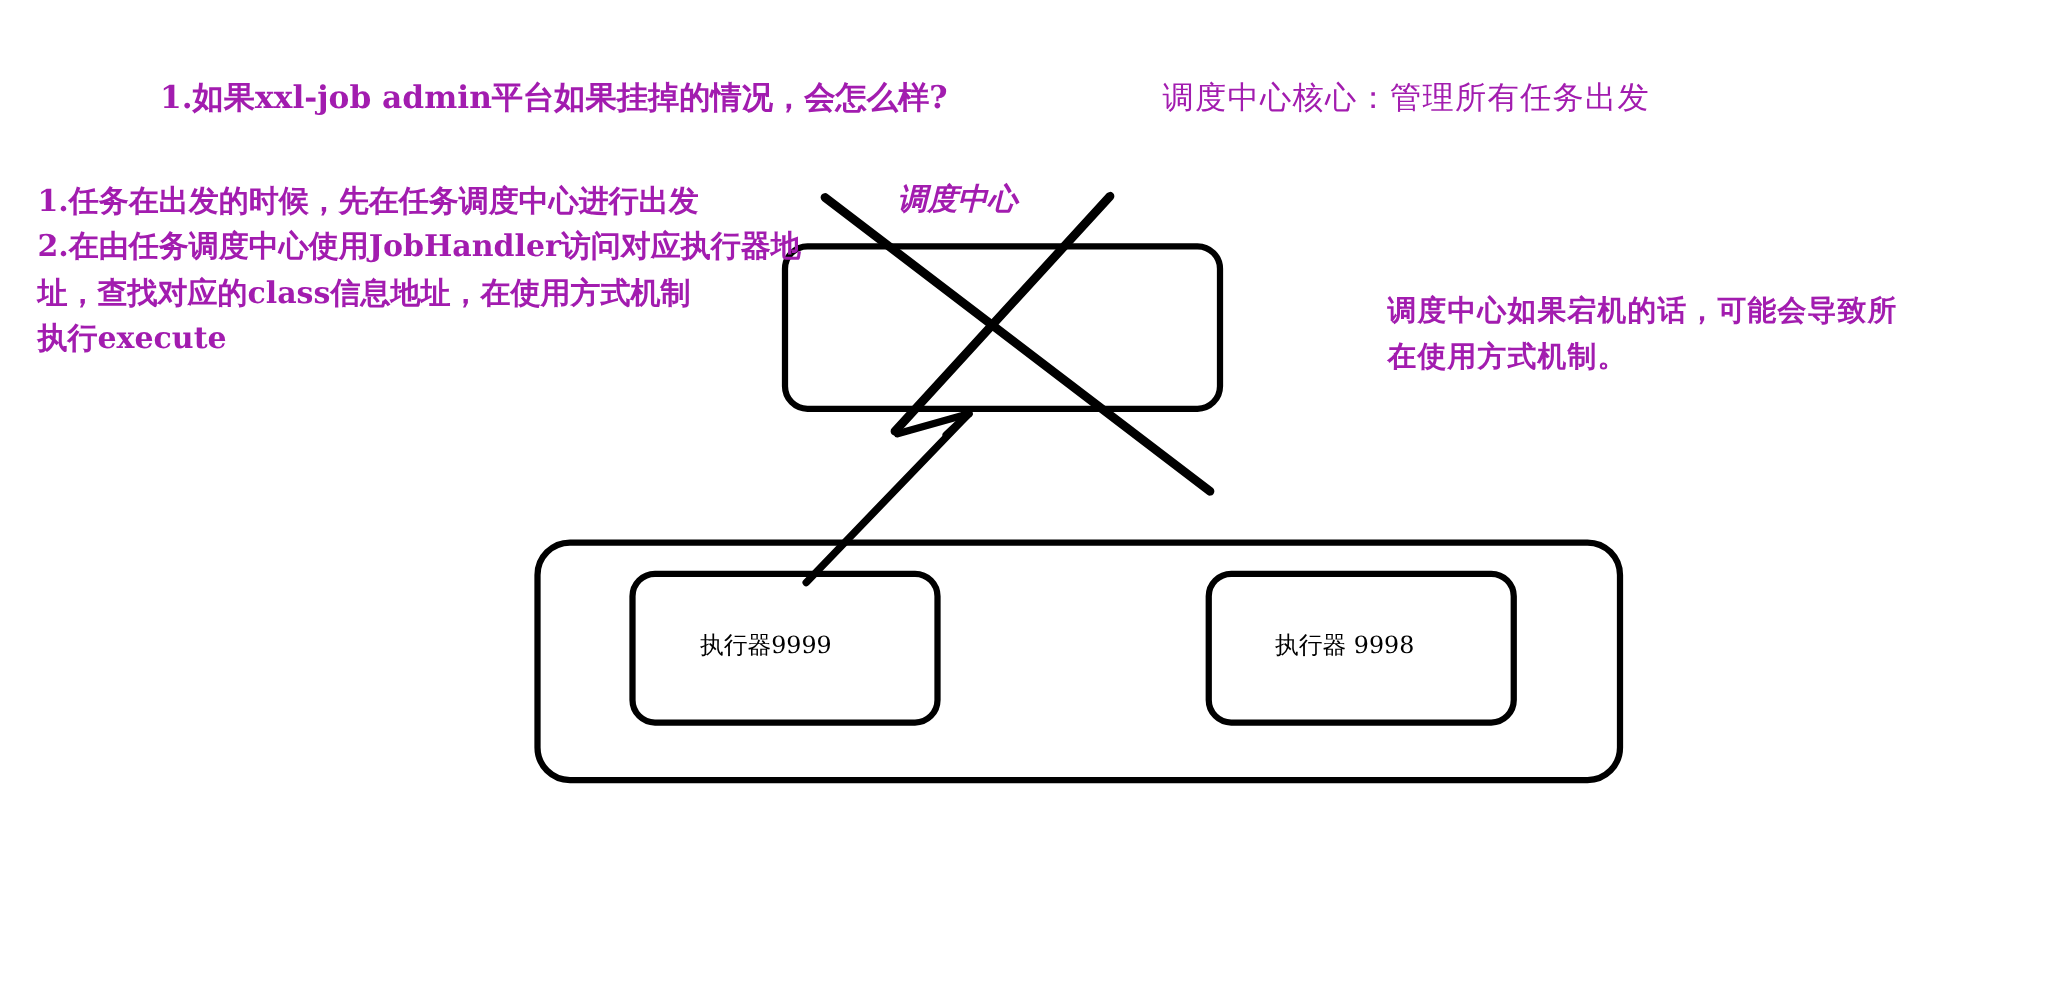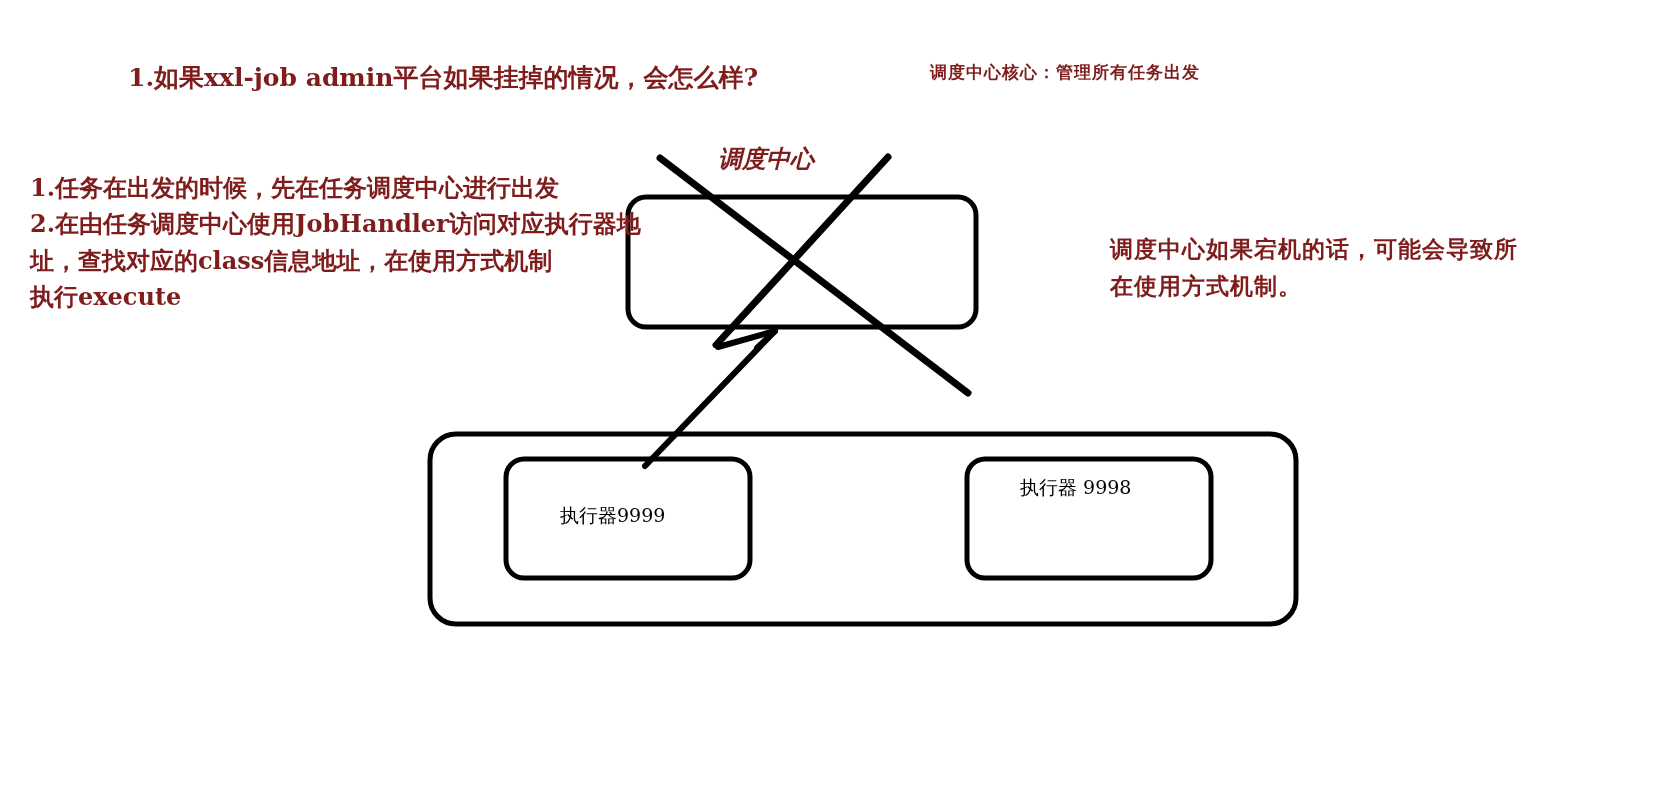--- a/index.html
+++ b/index.html
@@ -19,43 +19,42 @@
     position: absolute;
     left: 0;
     top: 0;
     width: 1653px;
     height: 805px;
   }
   .txt {
     position: absolute;
     white-space: pre;
     font-family: "DejaVu Serif", "Liberation Serif", serif;
-    color: #7f1d1d;
+    color: #a21caf;
     line-height: 1.42;
   }
   #title-question {
     left: 128px;
     top: 60px;
     font-size: 25px;
     font-weight: bold;
   }
   #core-heading {
     left: 930px;
     top: 60px;
-    font-size: 17px;
-    font-weight: bold;
+    font-size: 25px;
+    font-weight: normal;
     letter-spacing: 1px;
   }
   #flow-steps {
     left: 30px;
     top: 143px;
     font-size: 24px;
     font-weight: bold;
     line-height: 1.52;
-    margin-top: 27px;
   }
   #center-label {
     left: 718px;
     top: 142px;
     font-size: 24px;
     font-weight: bold;
     font-style: italic;
   }
   #crash-note {
     left: 1110px;
@@ -71,21 +70,21 @@
     font-weight: normal;
     white-space: pre;
     font-family: "DejaVu Serif", "Liberation Serif", serif;
   }
   #executor-a-label {
     left: 560px;
     top: 503px;
   }
   #executor-b-label {
     left: 1020px;
-    top: 475px;
+    top: 503px;
   }
 </style>
 </head>
 <body>
 
 <svg id="canvas" viewBox="0 0 1653 805" xmlns="http://www.w3.org/2000/svg">
   <rect x="0" y="0" width="1653" height="805" fill="#ffffff"></rect>
 
   <rect x="628" y="197" width="348" height="130" rx="18" ry="18" fill="none" stroke="#000000" stroke-width="5"></rect>
 

